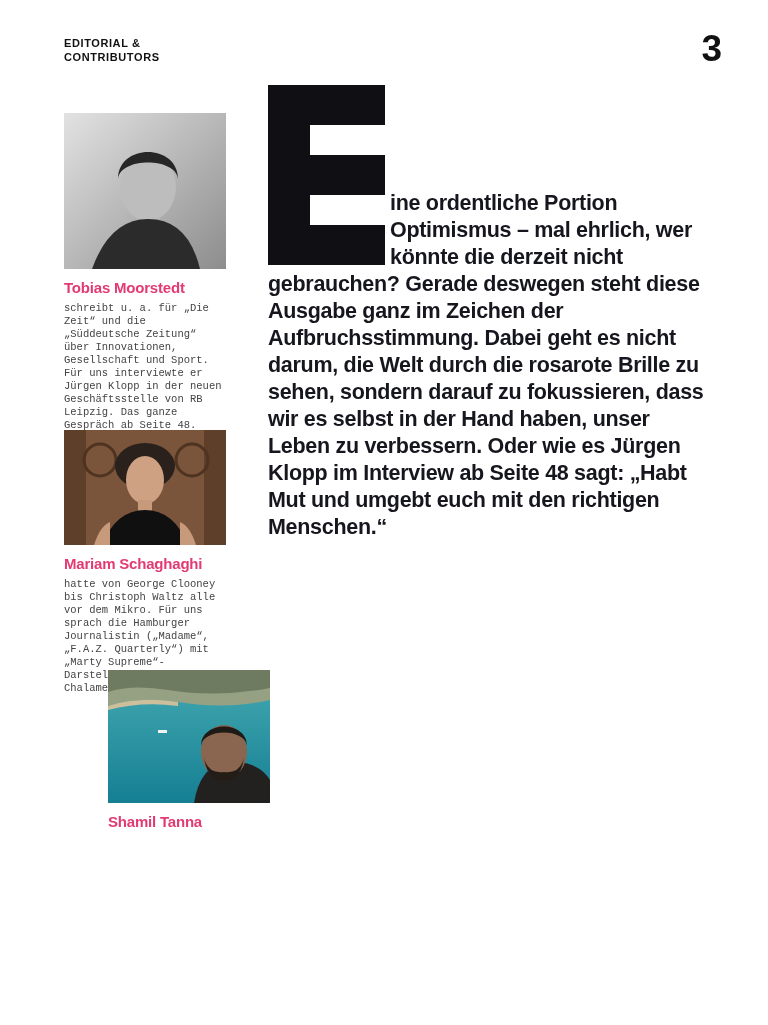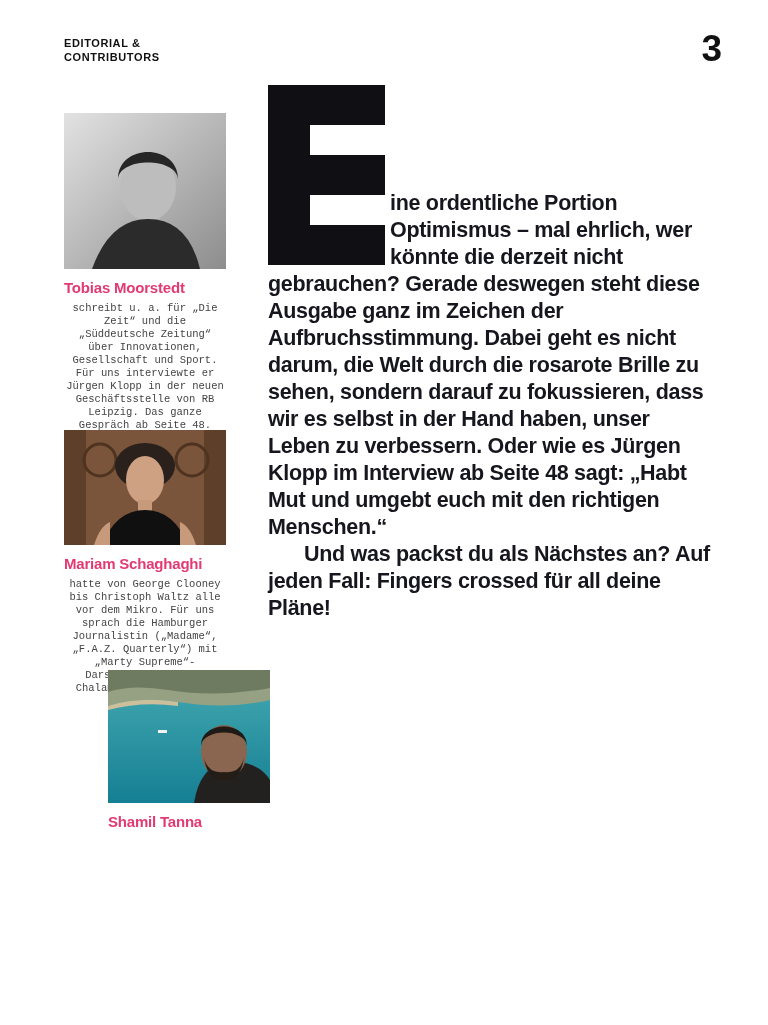--- a/index.html
+++ b/index.html
@@ -10,21 +10,21 @@
   .kicker{position:absolute;left:64px;top:36px;font-weight:700;font-size:11px;
           line-height:14px;letter-spacing:.6px;color:#111;}
   .pagenum{position:absolute;right:46px;top:28px;font-weight:700;font-size:37px;color:#111;}
 
   
   .contrib{position:absolute;left:64px;width:162px;}
   .c1{top:113px;} .c2{top:422px;margin-top:8px;} .c3{top:670px;margin-left:44px;}
   .photo{width:162px;display:block;}
   .cname{margin-top:10px;font-weight:700;font-size:15px;color:#e23a72;letter-spacing:-.2px;}
   .cbio{margin-top:6px;font-family:"Liberation Mono","DejaVu Sans Mono",monospace;
-        font-size:10.5px;line-height:13px;color:#444;white-space:normal;text-align:center;}
+        font-size:10.5px;line-height:13px;color:#444;white-space:normal;}
 
   
   .credit{position:absolute;left:30px;top:856px;height:132px;
           writing-mode:vertical-rl;transform:rotate(180deg);
           font-weight:700;font-size:8px;letter-spacing:1.1px;color:#111;}
   .credit .cam{display:inline-block;margin-bottom:4px;}
 
   
   .editorial{position:absolute;left:268px;top:85px;width:446px;}
   .dropcap-wrap{position:absolute;left:0;top:0;width:117px;height:180px;}
@@ -122,21 +122,20 @@
     <div class="dropcap-wrap">
       <svg width="117" height="180" viewBox="0 0 117 180">
         <rect width="117" height="180" fill="#101014"></rect>
         <rect x="42" y="40" width="75" height="30" fill="#ffffff"></rect>
         <rect x="42" y="110" width="75" height="30" fill="#ffffff"></rect>
       </svg>
       <span class="sr">E</span>
     </div>
     <div class="ed-text">
       <p><span class="dropcap-spacer"></span><span>ine ordentliche Portion Optimismus – mal ehrlich, wer könnte die derzeit nicht gebrauchen? Gerade deswegen steht diese Ausgabe ganz im Zeichen der Aufbruchsstimmung. Dabei geht es nicht darum, die Welt durch die rosarote Brille zu sehen, sondern darauf zu fokussieren, dass wir es selbst in der Hand haben, unser Leben zu verbessern. Oder wie es Jürgen Klopp im Interview ab Seite 48 sagt: „Habt Mut und umgebt euch mit den richtigen Menschen.“</span></p>
-      <p class="ind">Und was packst du als Nächstes an? Auf jeden Fall: Fingers crossed für all deine Pläne!</p>
     </div>
   </div>
 
   <div class="footer">
     <span>
       <svg width="18" height="12" viewBox="0 0 18 12">
         <circle cx="9" cy="5" r="3" fill="#d8232a"></circle>
         <path d="M0 8 Q3 4 7 6 L8 8 Q4 10 1 9 Z" fill="#141414"></path>
         <path d="M18 8 Q15 4 11 6 L10 8 Q14 10 17 9 Z" fill="#141414"></path>
         <path d="M6 2 L8 4 L5 4 Z" fill="#141414"></path>

